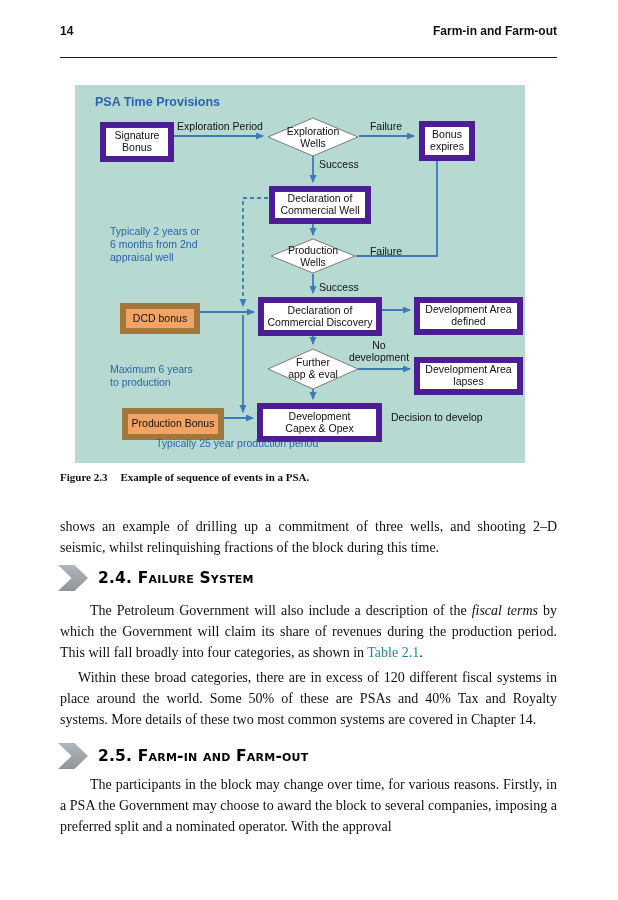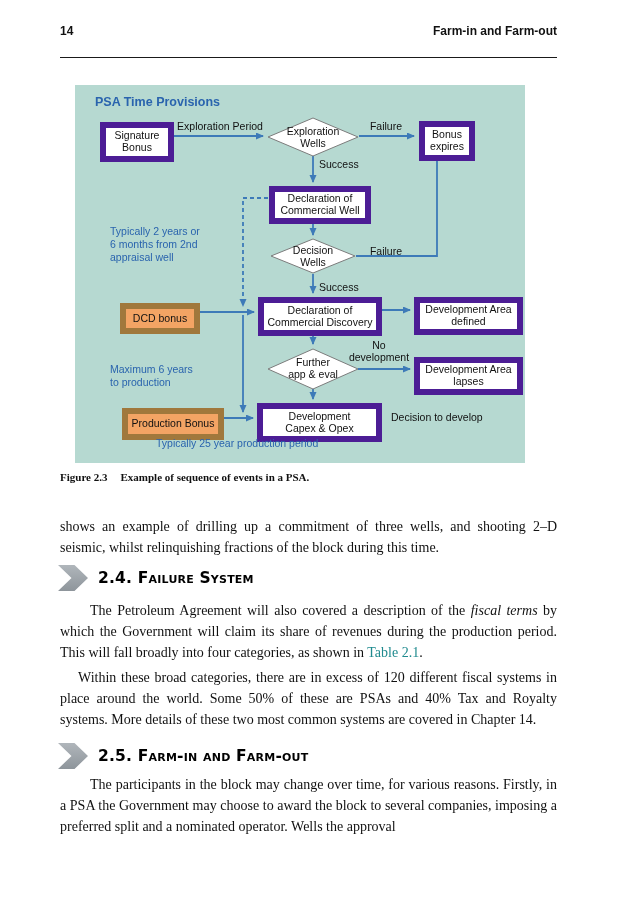--- a/index.html
+++ b/index.html
@@ -123,21 +123,21 @@
       <span>Bonus</span>
       <span>expires</span>
     </div>
 
     <div class="fc-node" style="left:194px;top:101px;width:90px;height:26px;">
       <span>Declaration of</span>
       <span>Commercial Well</span>
     </div>
 
     <div class="fc-dlabel" style="left:198px;top:160px;width:80px;">
-      <span>Decision</span>
+      <span>Production</span>
       <span>Wells</span>
     </div>
 
     <div class="fc-node" style="left:183px;top:212px;width:112px;height:27px;">
       <span>Declaration of</span>
       <span>Commercial Discovery</span>
     </div>
 
     <div class="fc-node orange" style="left:45px;top:218px;width:68px;height:19px;">
       <span>DCD bonus</span>
@@ -212,27 +212,27 @@
 
   <div class="section-heading sec-24">
     <div class="chevron"></div>
     <div class="heading-text">
       <span>2.4.</span>
       <span class="sc">Failure System</span>
     </div>
   </div>
 
   <div class="body-par para-group">
-    <p class="indent-lg"><span>The Petroleum Agreement will also covered a description of the </span><span class="italic">fiscal terms</span><span> by which the Government will claim its share of revenues during the production period. This will fall broadly into four categories, as shown in </span><span class="xref">Table 2.1</span><span>.</span></p>
+    <p class="indent-lg"><span>The Petroleum Government will also include a description of the </span><span class="italic">fiscal terms</span><span> by which the Government will claim its share of revenues during the production period. This will fall broadly into four categories, as shown in </span><span class="xref">Table 2.1</span><span>.</span></p>
     <p class="indent-sm">Within these broad categories, there are in excess of 120 different fiscal systems in place around the world. Some 50% of these are PSAs and 40% Tax and Royalty systems. More details of these two most common systems are covered in Chapter 14.</p>
   </div>
 
   <div class="section-heading sec-25">
     <div class="chevron"></div>
     <div class="heading-text">
       <span>2.5.</span>
       <span class="sc">Farm-in and Farm-out</span>
     </div>
   </div>
 
-  <p class="body-par para-participants indent-lg">The participants in the block may change over time, for various reasons. Firstly, in a PSA the Government may choose to award the block to several companies, imposing a preferred split and a nominated operator. Wells the approval</p>
+  <p class="body-par para-participants indent-lg">The participants in the block may change over time, for various reasons. Firstly, in a PSA the Government may choose to award the block to several companies, imposing a preferred split and a nominated operator. With the approval</p>
 
 </div>
 
 </body></html>

